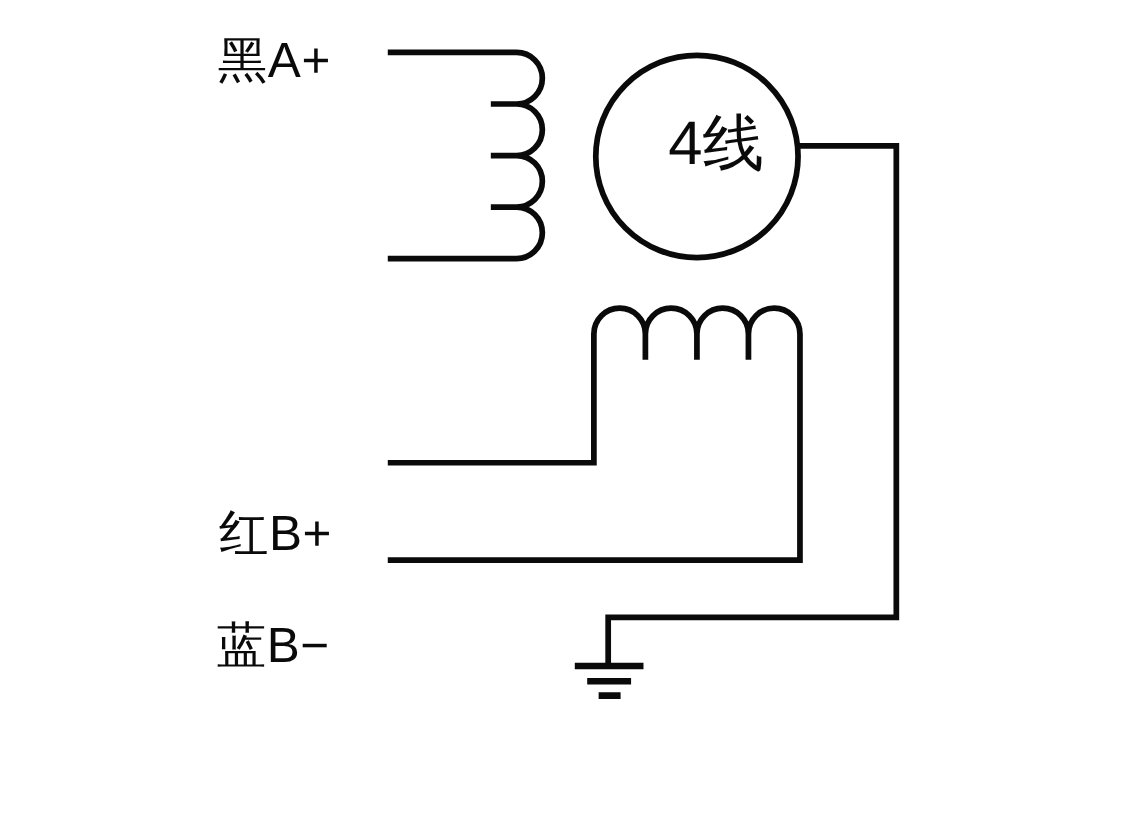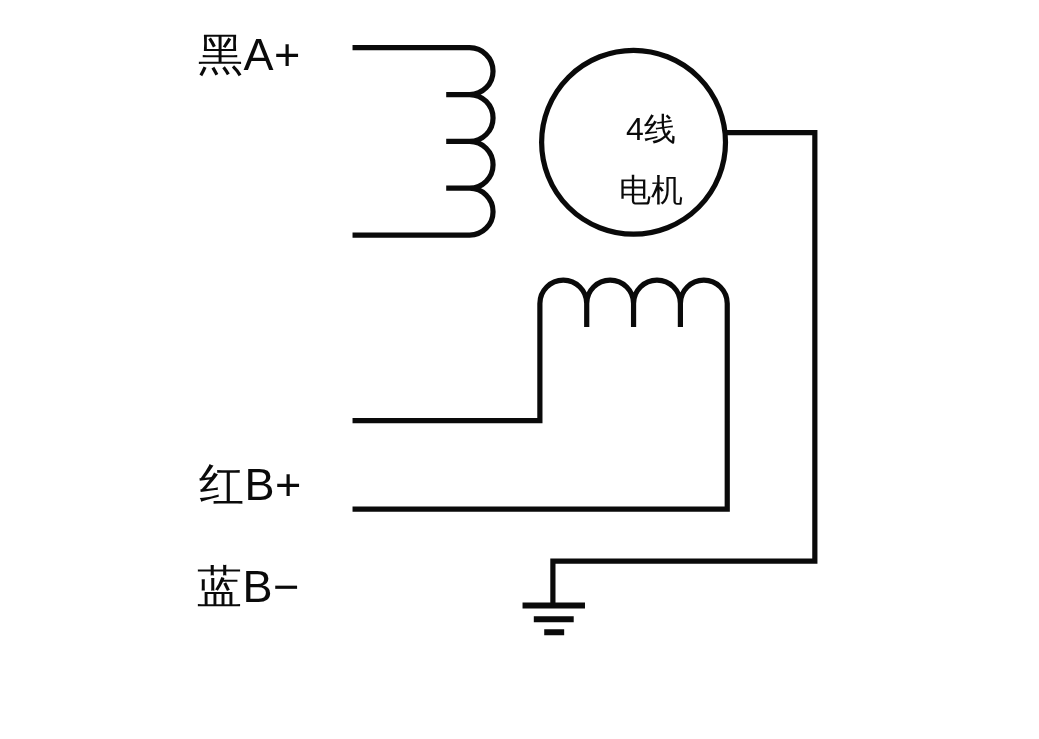--- a/index.html
+++ b/index.html
@@ -53,21 +53,21 @@
     color: var(--line);
     white-space: nowrap;
     letter-spacing: 0.5px;
   }
   .motor-text {
     position: absolute;
     left: 501px;
     top: 99px;
     width: 300px;
     text-align: center;
-    font-size: 32px;
+    font-size: 56px;
     font-weight: 500;
     line-height: 61px;
     color: var(--line);
   }
   .lbl-a-plus  { left: 198px; top: 30px; }
   .lbl-a-minus { left: 197px; top: 245px; }
   .lbl-b-plus  { left: 199px; top: 460px; }
   .lbl-b-minus { left: 197px; top: 562px; }
 </style>
 </head>
@@ -108,16 +108,15 @@
 
   <div class="wire-label lbl-a-plus">黑A+</div>
 
 
   <div class="wire-label lbl-b-minus">蓝B−</div>
 
   <div class="wire-label lbl-b-plus">红B+</div>
 
   <div class="motor-text">
     <div>4线</div>
-    <div>电机</div>
   </div>
 
 </div>
 
 </body></html>

